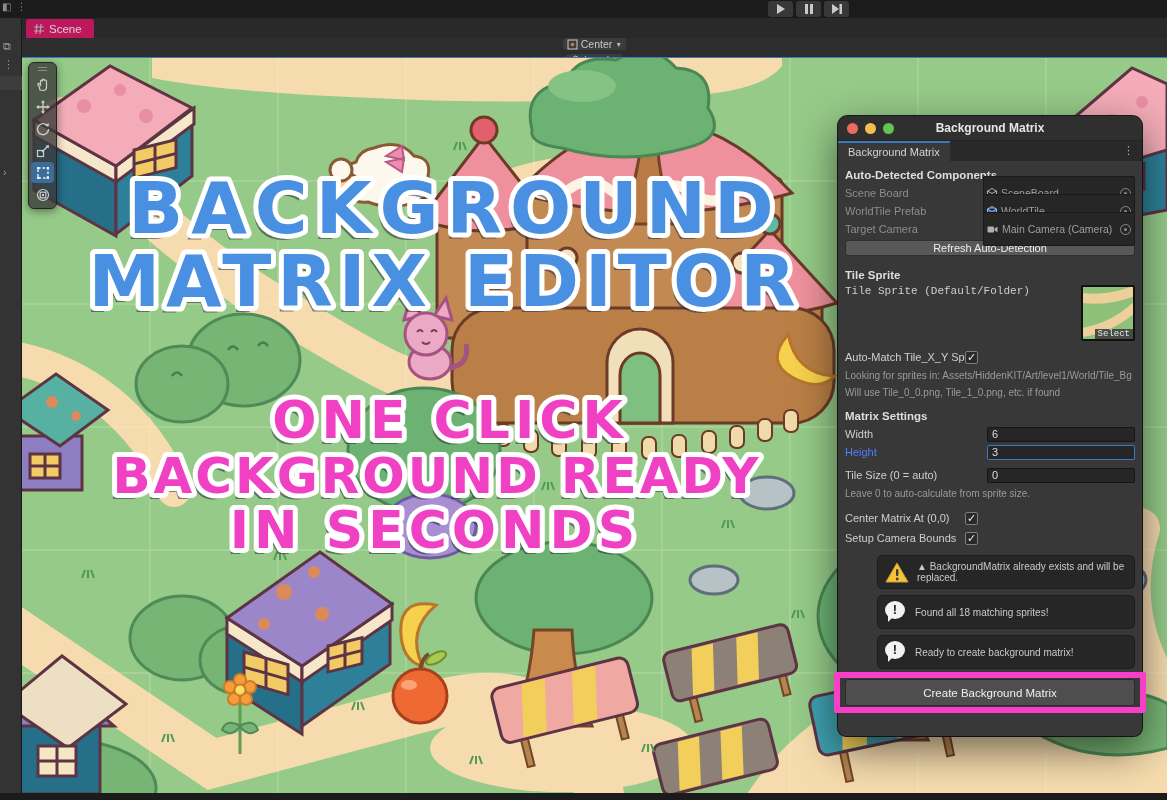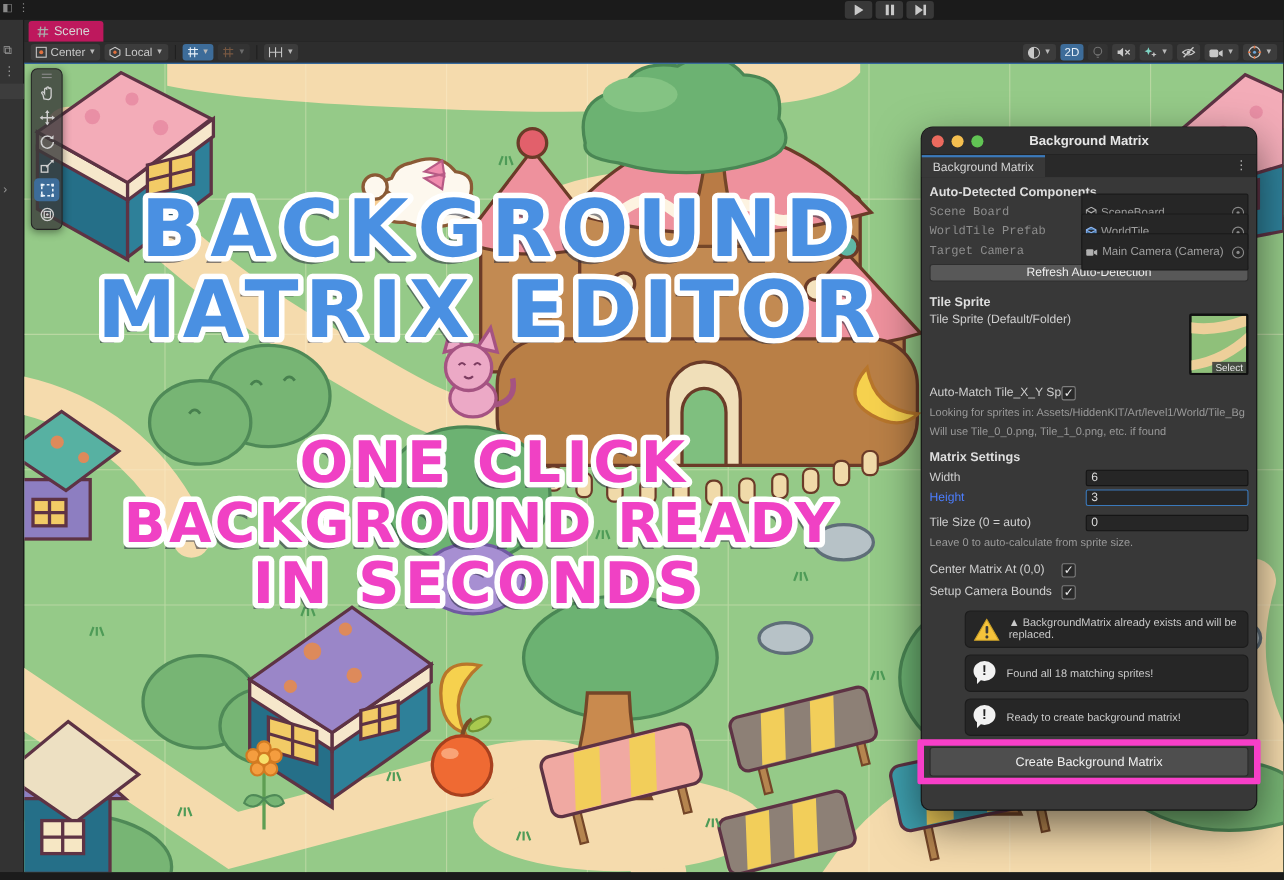--- a/index.html
+++ b/index.html
@@ -17,21 +17,21 @@
   .pbtn svg { display:block; }
   
   .left-sliver { position:absolute; left:0; top:18px; width:22px; height:775px; background:#333333; border-right:1px solid #191919; }
   .sliver-icon { position:absolute; left:3px; color:#9a9a9a; font-size:11px; }
   .sliver-divider { position:absolute; left:0; top:58px; width:22px; height:14px; background:#3d3d3d; }
   
   .scene-panel { position:absolute; left:22px; top:18px; width:1145px; height:775px; }
   .tabbar { position:absolute; left:0; top:0; width:100%; height:20px; background:#292929; }
   .scene-tab { position:absolute; left:4px; top:1px; height:19px; padding:0 12px 0 8px; background:#be185d; color:#d6d6d6;
     font-size:11.5px; display:flex; align-items:center; gap:5px; border-radius:3px 3px 0 0; }
-  .toolbar { position:absolute; left:0; top:20px; width:100%; height:19px; background:#2d2d2d; display:flex; align-items:center; padding:0 6px; gap:4px; }
+  .toolbar { position:absolute; left:0; top:20px; width:100%; height:19px; background:#2d2d2d; display:flex; align-items:center; padding:0 6px; gap:4px;flex-direction:column; }
   .tbtn { height:15px; background:#3c3c3c; border-radius:3px; color:#c8c8c8; font-size:10.5px;
     display:flex; align-items:center; gap:3px; padding:0 4px; }
   .tbtn.blue { background:#3d6c99; color:#eaf2fa; }
   .tbtn.dim { opacity:.45; }
   .tsep { width:1px; height:13px; background:#1f1f1f; margin:0 2px; }
   .tspacer { flex:1; }
   .caret { font-size:7px; color:#b8b8b8; }
   .tbtn svg { display:block; }
   
   .scene-view { position:absolute; left:0; top:39px; width:1145px; height:736px; overflow:hidden; border-top:1px solid #3a79bb; }
@@ -54,29 +54,29 @@
   .light { width:11px; height:11px; border-radius:50%; }
   .light.red { background:#ec6a5e; } .light.yellow { background:#f5bf4f; } .light.green { background:#61c454; }
   .wtitle { width:100%; text-align:center; color:#e6e6e6; font-size:12px; font-weight:bold; }
   .wtabs { height:20px; background:#292929; display:flex; align-items:stretch; position:relative; }
   .wtab { padding:0 10px; background:#383838; border-top:2px solid #3a79bb; color:#d4d4d4; font-size:11px;
     display:flex; align-items:center; }
   .wkebab { position:absolute; right:8px; top:3px; color:#bbbbbb; font-size:11px; }
   .wcontent { padding:2px 7px 0 7px; color:#cfcfcf; }
   .uheader { font-size:11.5px; font-weight:bold; color:#dedede; margin:6px 0 4px 0; }
   .objrow { display:flex; align-items:center; margin-bottom:2px; height:16px; }
-  .objrow .olabel { width:138px; font-size:11px; color:#8d8d8d; white-space:nowrap; overflow:hidden;font-family:Liberation Mono, monospace; }
+  .objrow .olabel { width:138px; font-size:11px; color:#8d8d8d; white-space:nowrap; overflow:hidden; }
   .objfield { flex:1; height:16px; background:#262626; border:1px solid #1a1a1a; border-radius:2px;
     display:flex; align-items:center; gap:4px; padding:16px 3px; color:#9f9f9f; font-size:10.5px; position:relative; }
   .objfield .oval { flex:1; white-space:nowrap; overflow:hidden; }
   .picker { width:11px; height:11px; border:1px solid #8a8a8a; border-radius:50%; position:relative; flex:0 0 auto; }
   .picker::after { content:""; position:absolute; left:3px; top:3px; width:3px; height:3px; border-radius:50%; background:#8a8a8a; }
   .ubtn { width:100%; height:16px; background:#585858; border:1px solid #2e2e2e; border-radius:3px; color:#eeeeee;
     font-size:11px; display:flex; align-items:center; justify-content:center; margin-top:3px; }
-  .tile-row { position:relative; height:60px; margin-top:2px; }
+  .tile-row { position:relative; height:60px; margin-top:2px;font-family:Liberation Mono, monospace; }
   .tile-label { font-size:11px; color:#cfcfcf; }
   .thumb { position:absolute; right:0; top:0; width:54px; height:56px; background:#1d1d1d; border:2px solid #111;
     border-radius:2px; overflow:hidden; }
   .thumb svg { display:block; }
   .select-tag { position:absolute; right:0; bottom:0; background:#3a3a3add; color:#e8e8e8; font-size:9px; padding:0 3px; }
   .chkrow { display:flex; align-items:center; margin-top:4px; height:16px; }
   .chkrow .clabel { width:120px; font-size:11px; color:#cfcfcf; white-space:nowrap; overflow:hidden; }
   .ucheck { width:13px; height:13px; background:#2a2a2a; border:1px solid #7e7e7e; border-radius:2px;
     position:relative; flex:0 0 auto; }
   .ucheck.checked::after { content:"\2713"; position:absolute; left:1px; top:-1px; color:#ececec; font-size:11px; }

